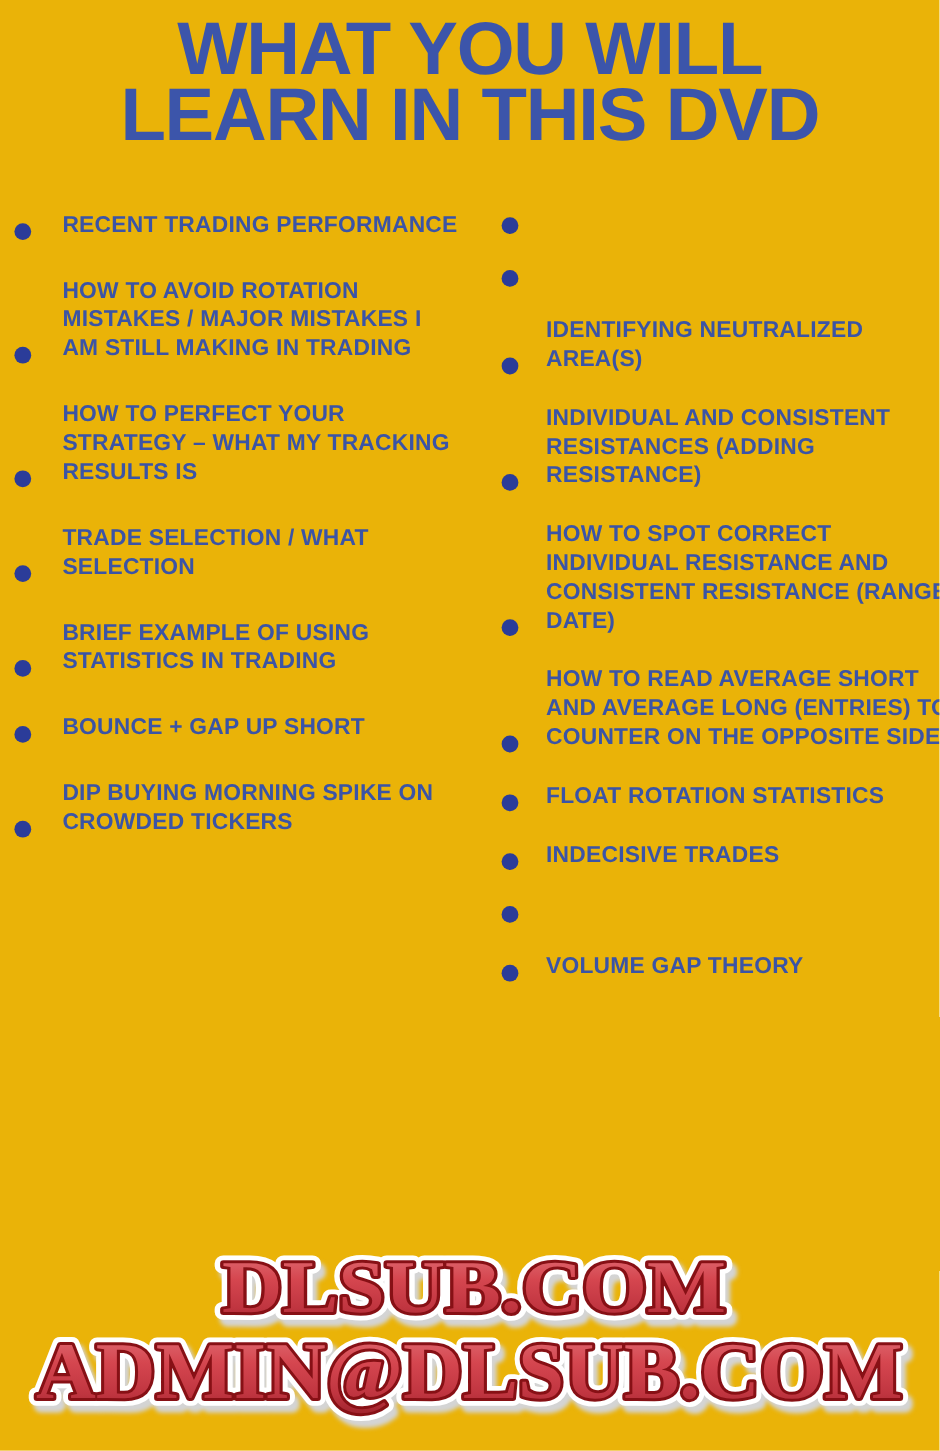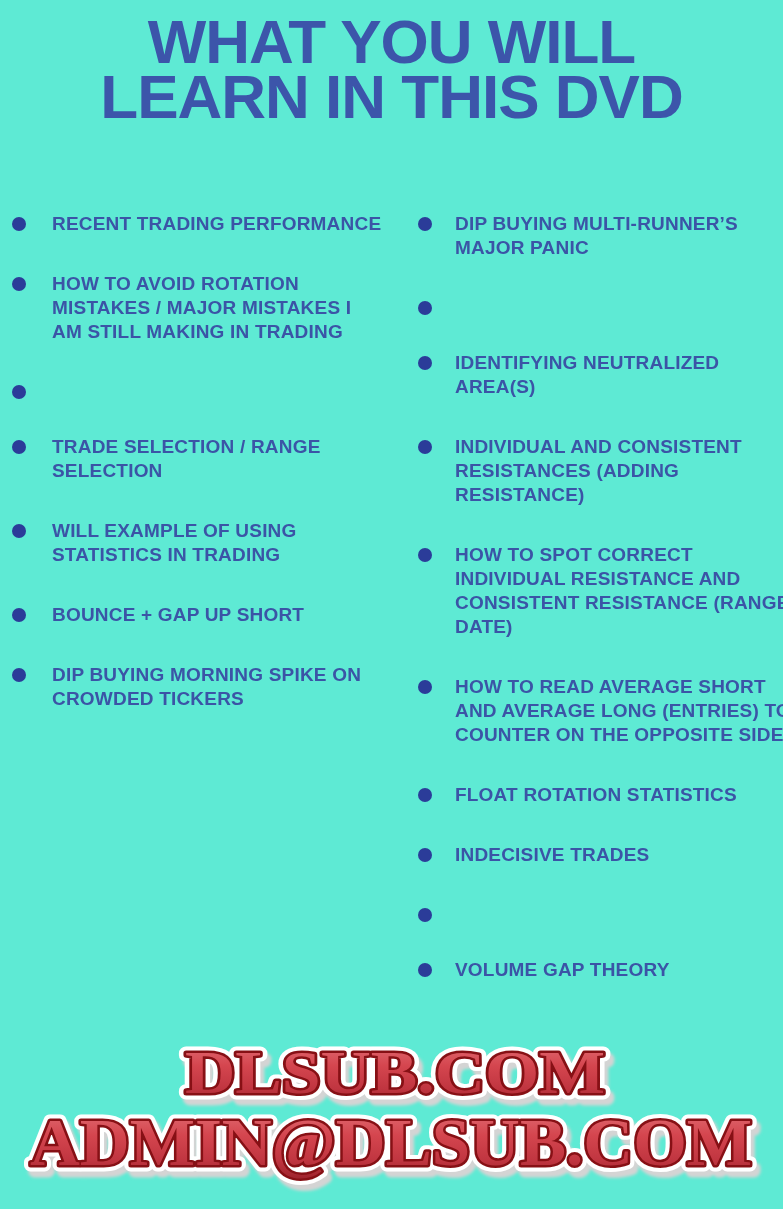--- a/index.html
+++ b/index.html
@@ -4,21 +4,21 @@
 <style>
   html, body {
     margin: 0;
     padding: 0;
     background: #ffffff;
   }
   .page {
     position: relative;
     width: 783px;
     height: 1209px;
-    background: #5eead4;
+    background: #eab308;
     overflow: hidden;
     font-family: "Liberation Sans", sans-serif;
   }
   .title {
     margin: 0;
     padding-top: 14px;
     text-align: center;
     font-size: 62px;
     line-height: 55px;
     font-weight: bold;
@@ -33,22 +33,21 @@
   }
   .col {
     list-style: none;
     margin: 0;
     padding: 0;
   }
   .col.left { flex: 0 0 406px; width: 406px; }
   .col.right { flex: 1 1 auto; }
   .item {
     display: flex;
-    align-items: flex-start;
-    margin-top: 36px;
+    align-items: flex-end;
   }
   .col.left .item { margin-bottom: 31px; }
   .col.right .item { margin-bottom: 25px; }
   .bullet {
     flex: 0 0 14px;
     width: 14px;
     height: 14px;
     border-radius: 50%;
     background: #2B3C99;
     margin-top: 5px;
@@ -90,54 +89,55 @@
 
   <li class="item">
     <span class="bullet"></span>
     <span class="item-text">HOW TO AVOID ROTATION
 MISTAKES / MAJOR MISTAKES I
 AM STILL MAKING IN TRADING</span>
   </li>
 
   <li class="item">
     <span class="bullet"></span>
-  </li>
-
-  <li class="item">
-    <span class="bullet"></span>
-    <span class="item-text">TRADE SELECTION / RANGE
+    <span class="item-text">HOW TO PERFECT YOUR
+STRATEGY – WHAT MY TRACKING
+RESULTS IS</span>
+  </li>
+
+  <li class="item">
+    <span class="bullet"></span>
+    <span class="item-text">TRADE SELECTION / WHAT
 SELECTION</span>
   </li>
 
 
   <li class="item">
     <span class="bullet"></span>
-    <span class="item-text">WILL EXAMPLE OF USING
+    <span class="item-text">BRIEF EXAMPLE OF USING
 STATISTICS IN TRADING</span>
   </li>
 
 
 
   <li class="item">
     <span class="bullet"></span>
     <span class="item-text">BOUNCE + GAP UP SHORT</span>
   </li>
 
   <li class="item">
     <span class="bullet"></span>
     <span class="item-text">DIP BUYING MORNING SPIKE ON
 CROWDED TICKERS</span>
   </li>
 
 </ul>
     <ul class="col right" id="right-col">
   <li class="item">
     <span class="bullet"></span>
-    <span class="item-text">DIP BUYING MULTI-RUNNER’S
-MAJOR PANIC</span>
   </li>
 
   <li class="item">
     <span class="bullet"></span>
   </li>
 
   <li class="item">
     <span class="bullet"></span>
     <span class="item-text">IDENTIFYING NEUTRALIZED
 AREA(S)</span>

